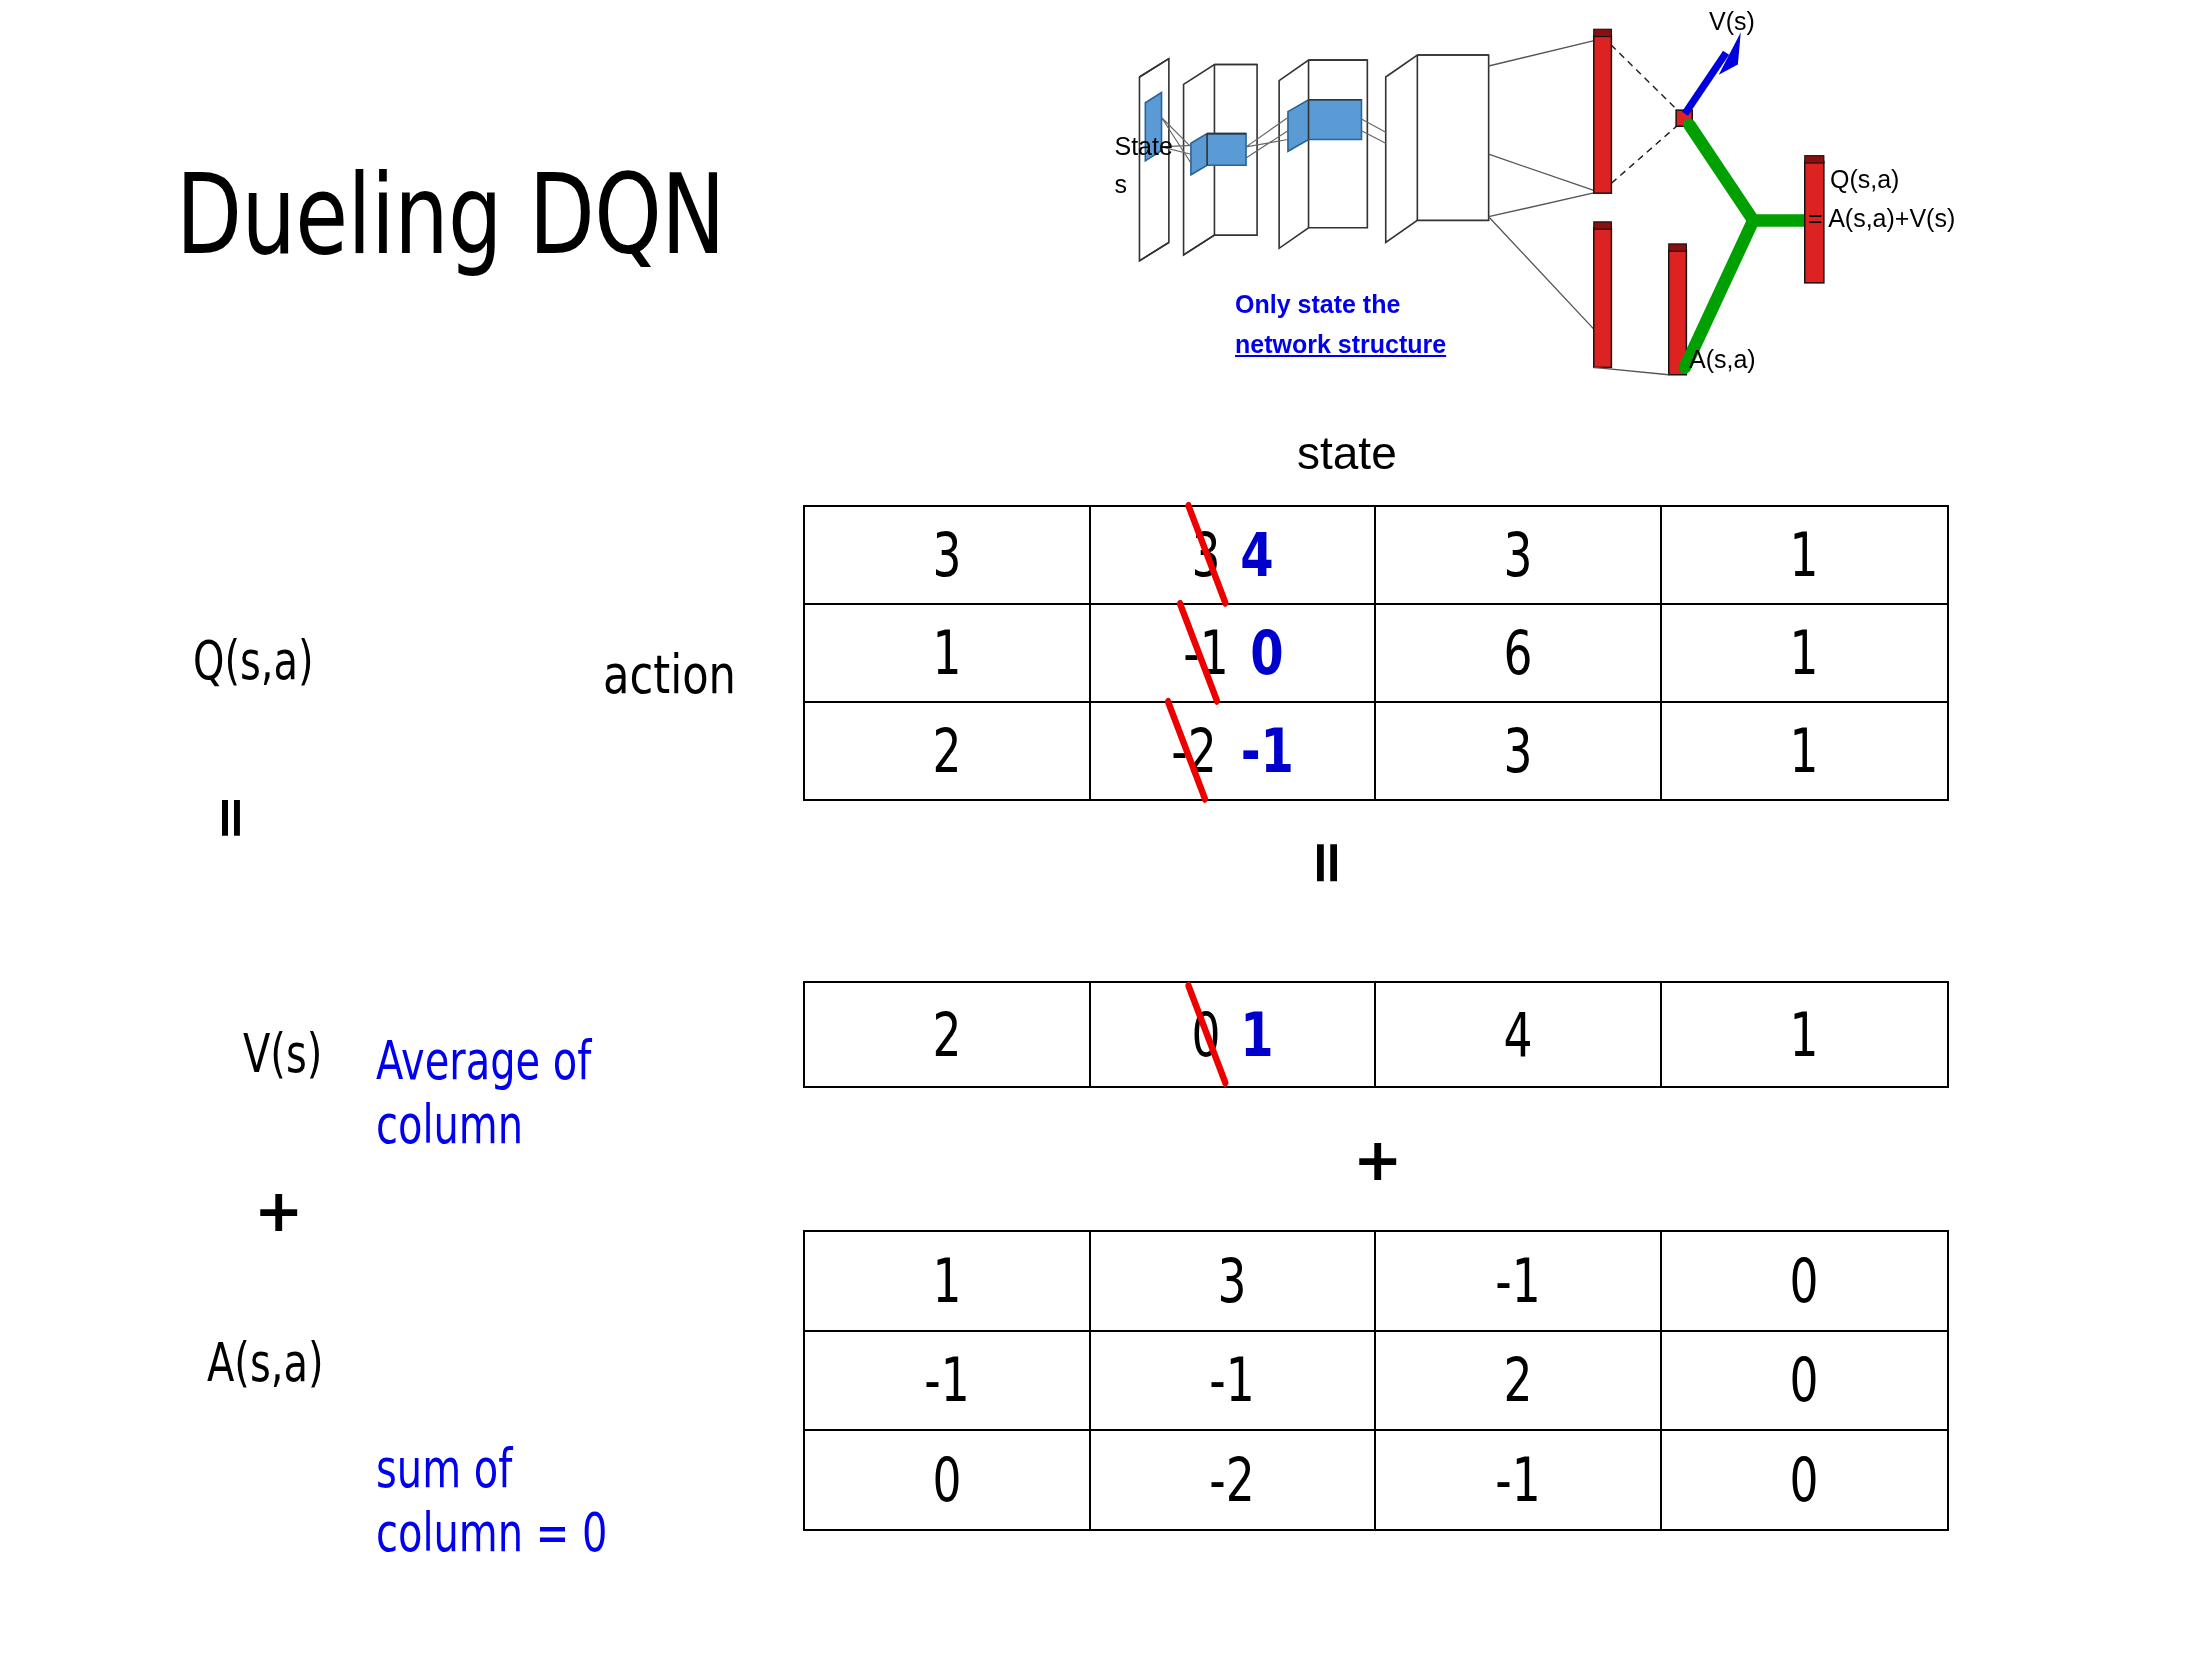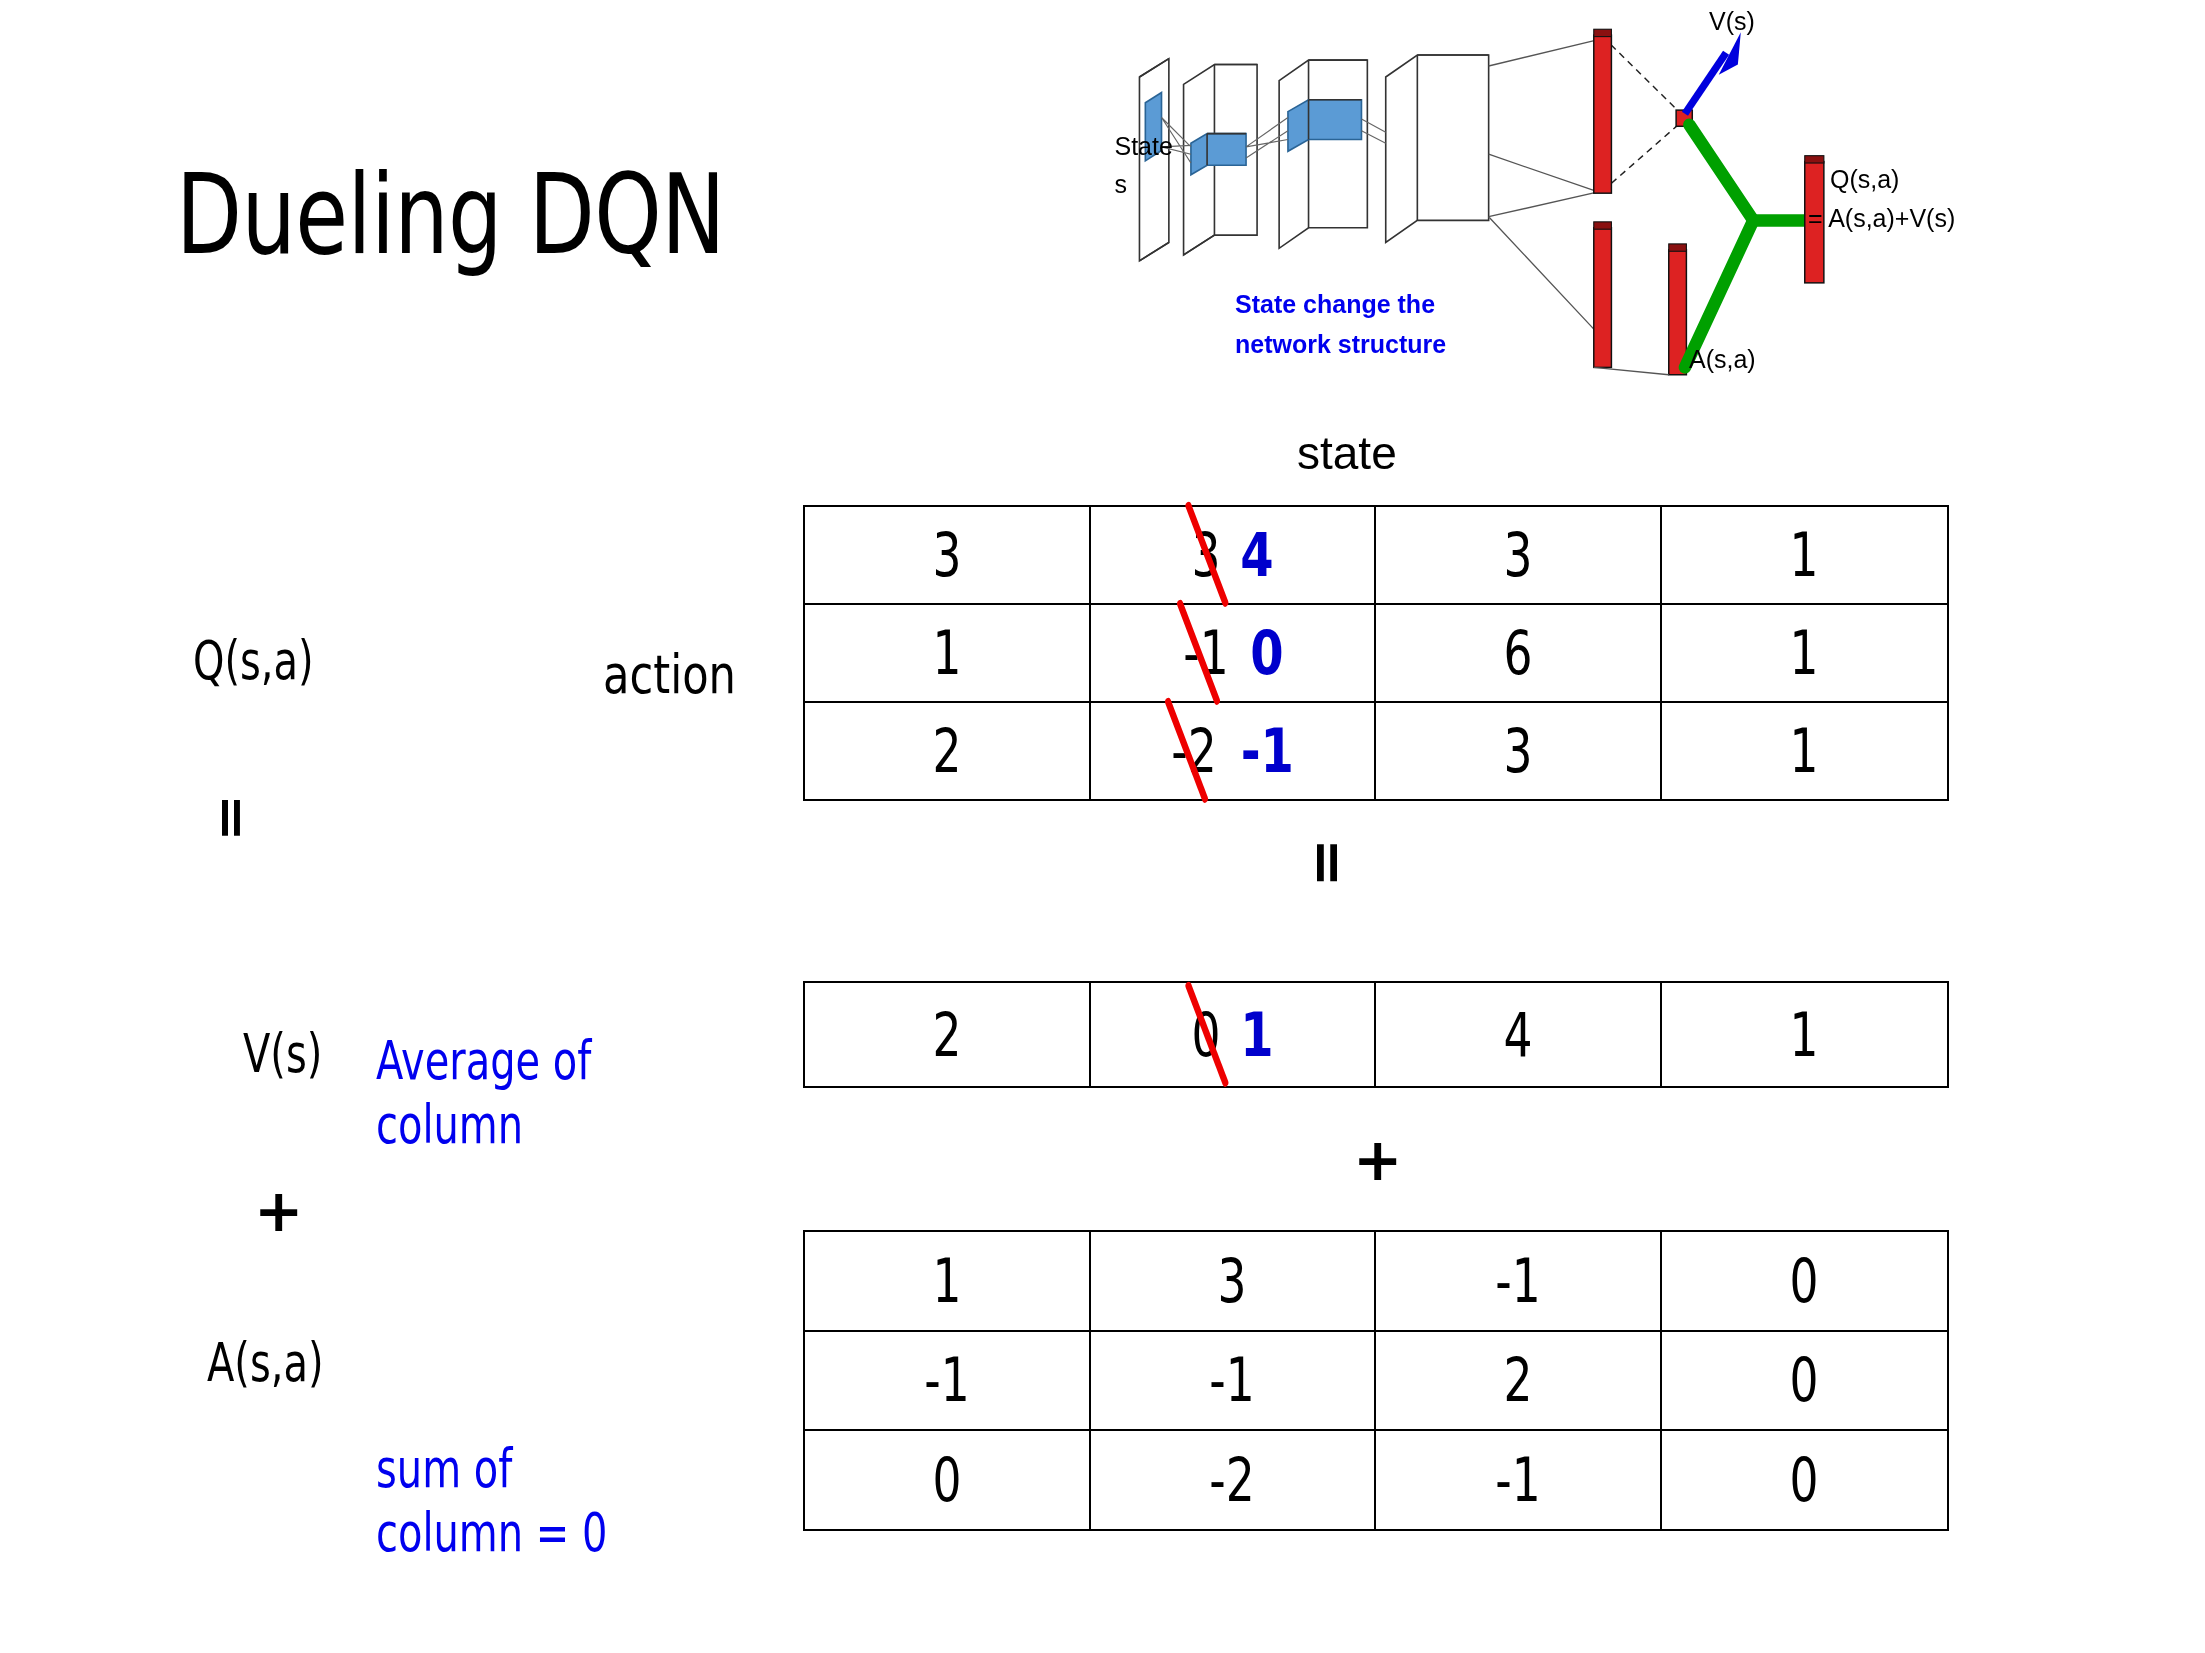--- a/index.html
+++ b/index.html
@@ -213,22 +213,22 @@
     <div class="abs diagram-label" style="left:26.5px; top:125px;">State</div>
     <div class="abs diagram-label" style="left:26.5px; top:163px;">s</div>
 
     <div class="abs diagram-label" style="left:621px; top:0px;">V(s)</div>
 
     <div class="abs diagram-label" style="left:601px; top:338px;">A(s,a)</div>
 
     <div class="abs diagram-label" style="left:742px; top:158px;">Q(s,a)</div>
     <div class="abs diagram-label" style="left:720px; top:197px;">= A(s,a)+V(s)</div>
 
-    <div class="abs diagram-label blue" style="left:147px; top:283px;">State change the</div>
-    <div class="abs diagram-label blue" style="left:147px; top:323px;">network structure</div>
+    <div class="abs diagram-label blue" style="left:147px; top:283px;">Only state the</div>
+    <div class="abs diagram-label blue" style="left:147px; top:323px;text-decoration:underline;">network structure</div>
   </div>
 
   <div class="abs" id="state-caption">state</div>
 
   <div class="abs side-label" id="lbl-q">Q(s,a)</div>
   <div class="abs" id="lbl-action">action</div>
 
   <div class="abs op-left" id="op-eq-left">=</div>
 
   <div class="abs side-label" id="lbl-v">V(s)</div>

